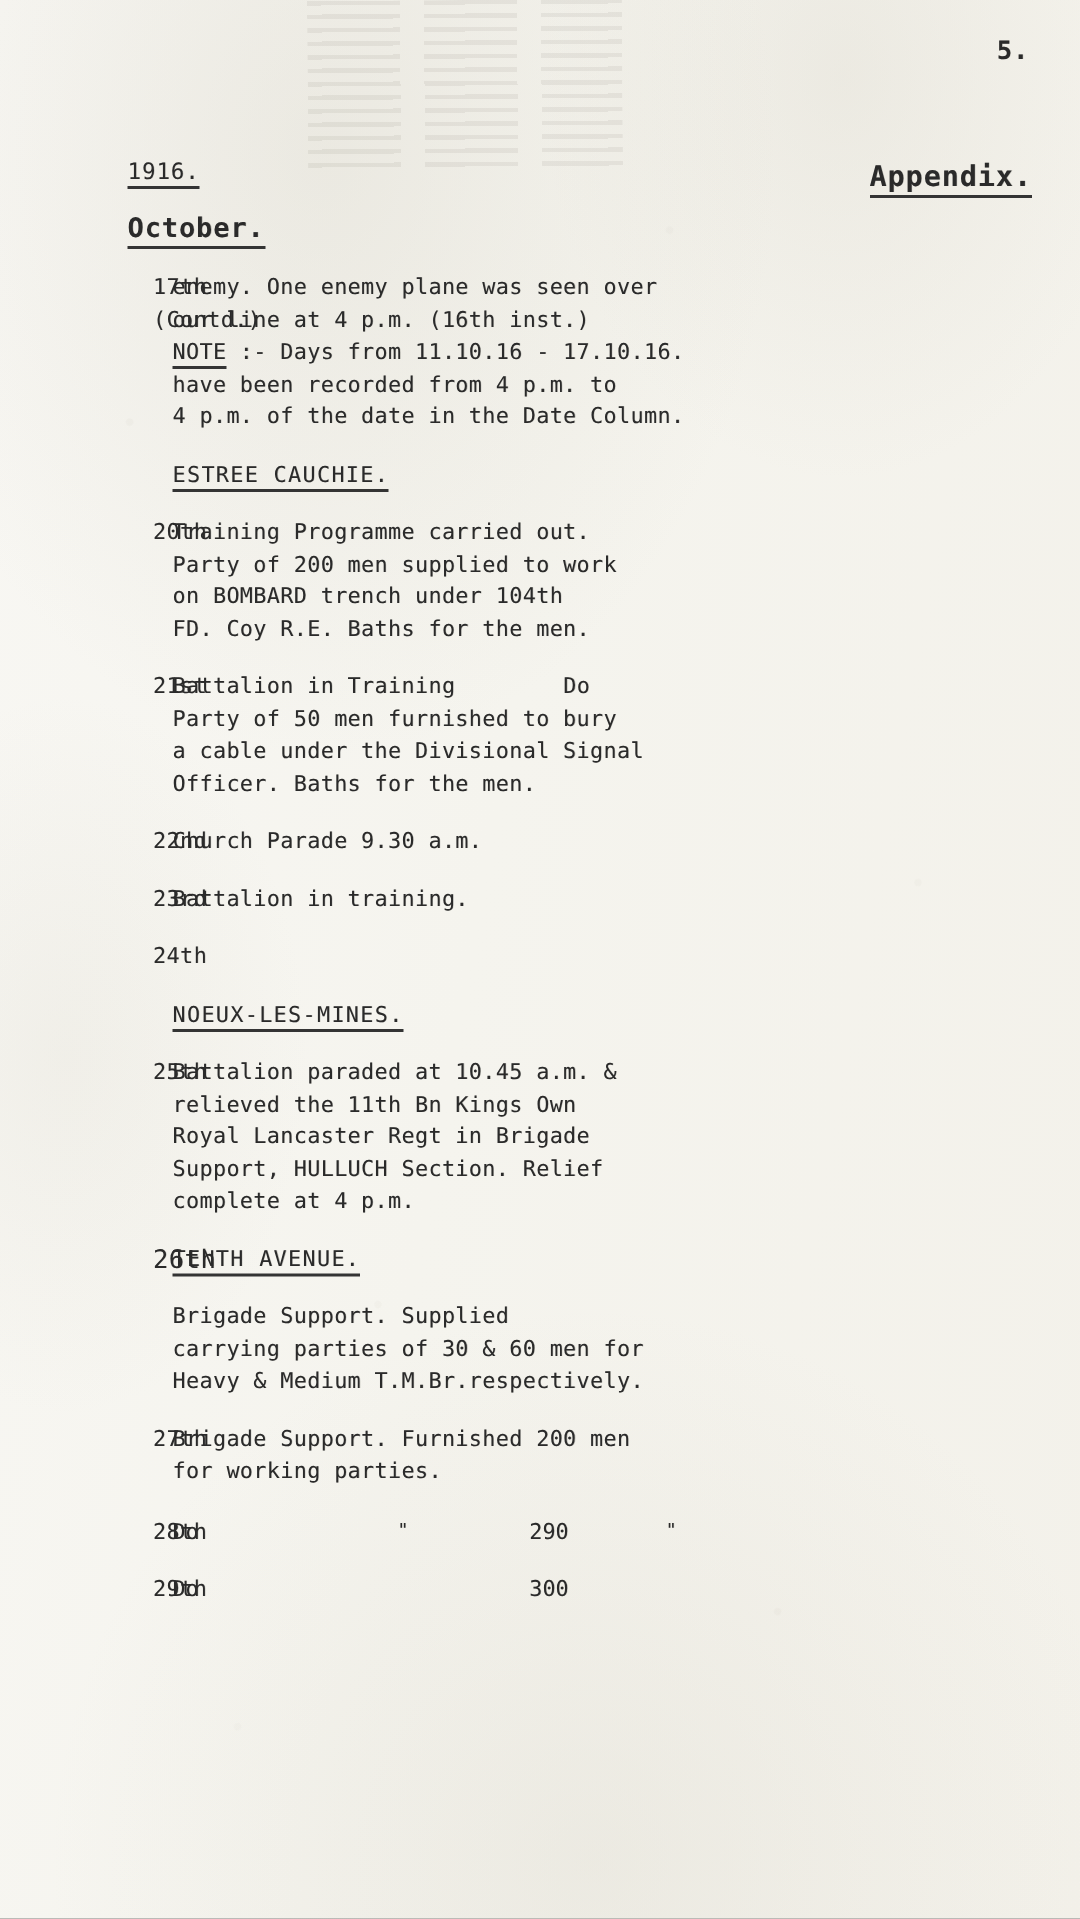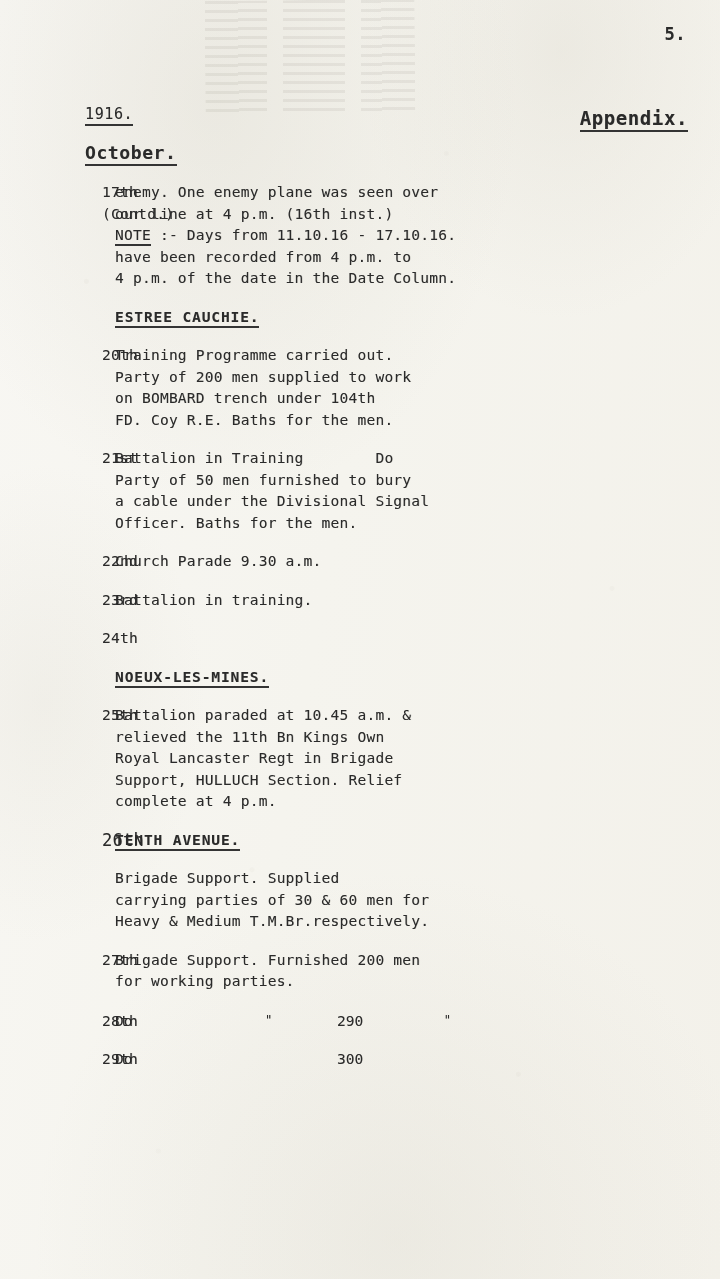--- a/index.html
+++ b/index.html
@@ -150,39 +150,39 @@
   }
 
   .place-heading .entry-date {
     font-size: 17px;
     line-height: 21.5px;
   }
 
   .place-name {
     font-size: 14.5px;
     line-height: 21.5px;
-    font-weight: bold;
+    font-weight: normal;
     letter-spacing: .9px;
     border-bottom: 2px solid #343434;
     padding-bottom: 1px;
   }
 
   
   .ditto-row {
     display: flex;
     align-items: baseline;
     margin-bottom: 17px;
     font-size: 14.5px;
     line-height: 21.5px;
   }
 
   .ditto-row .entry-date { flex: 0 0 115px; }
   .dt-do    { width: 150px; }
   .dt-mark1 { width: 72px; text-align: left; }
-  .dt-num   { width: 58px; text-align: left; }
+  .dt-num   { width: 58px; text-align: center; }
   .dt-mark2 { width: 40px; text-align: right; padding-left: 16px; }
 
   .ditto-mark {
     font-size: 12px;
     vertical-align: 2px;
   }
 
   
   .entry-date, .entry-body, .place-name,
   .hdr-year, .hdr-month, .hdr-appendix,

